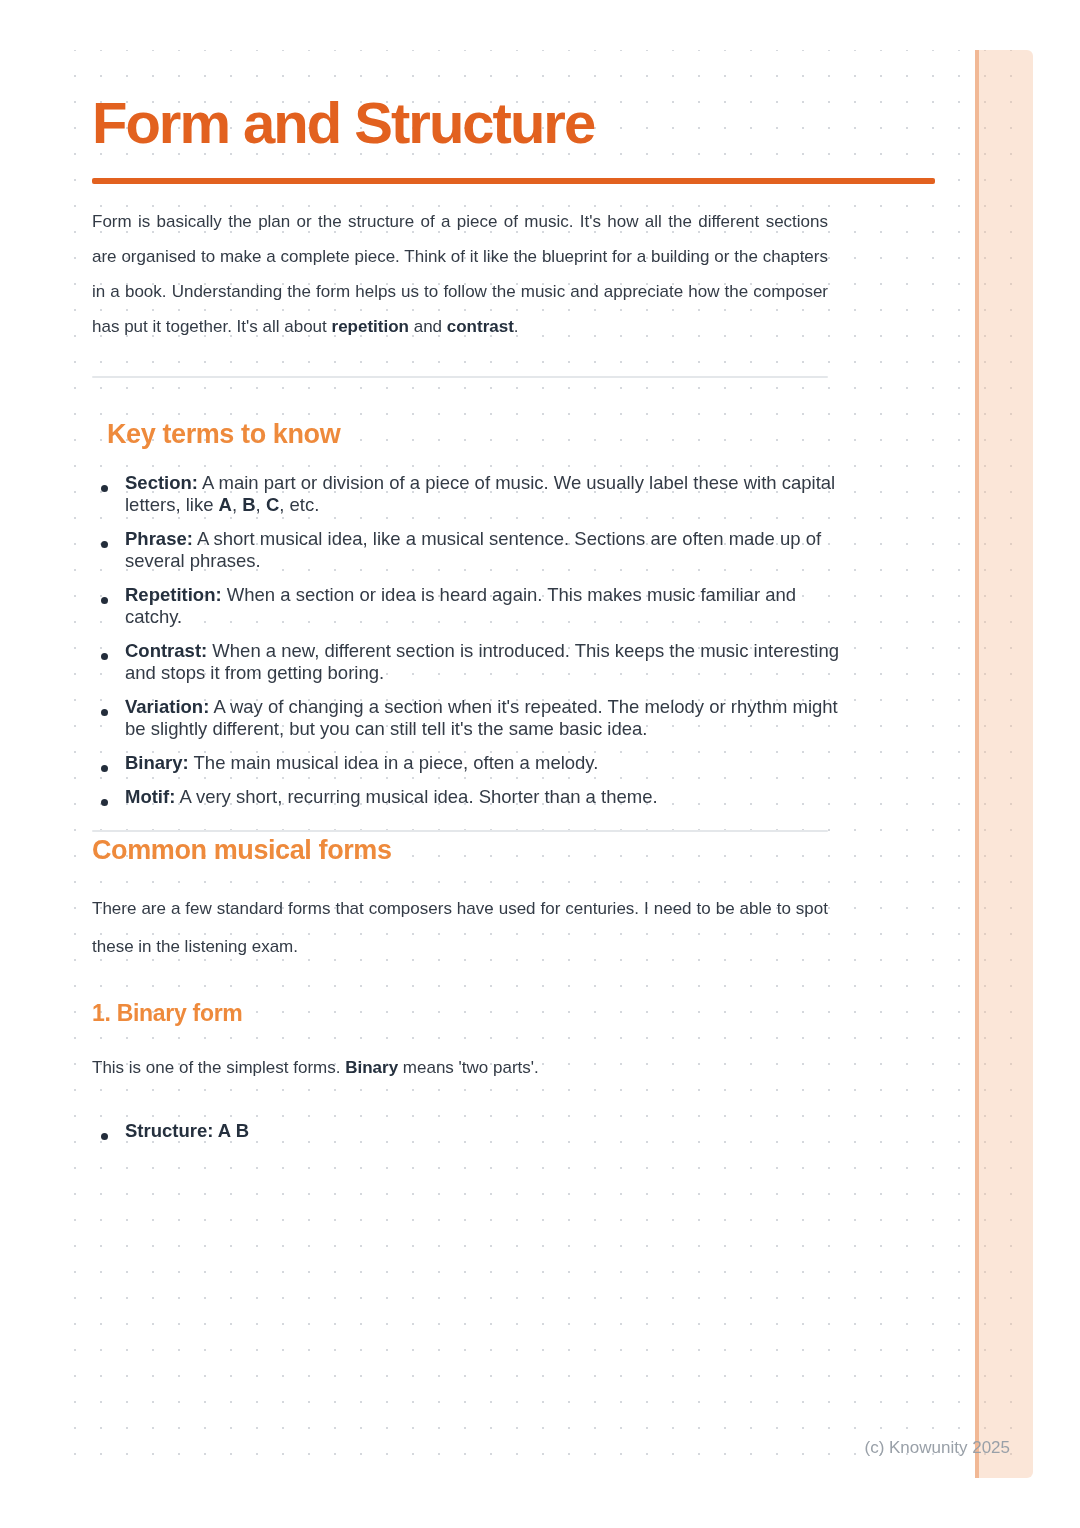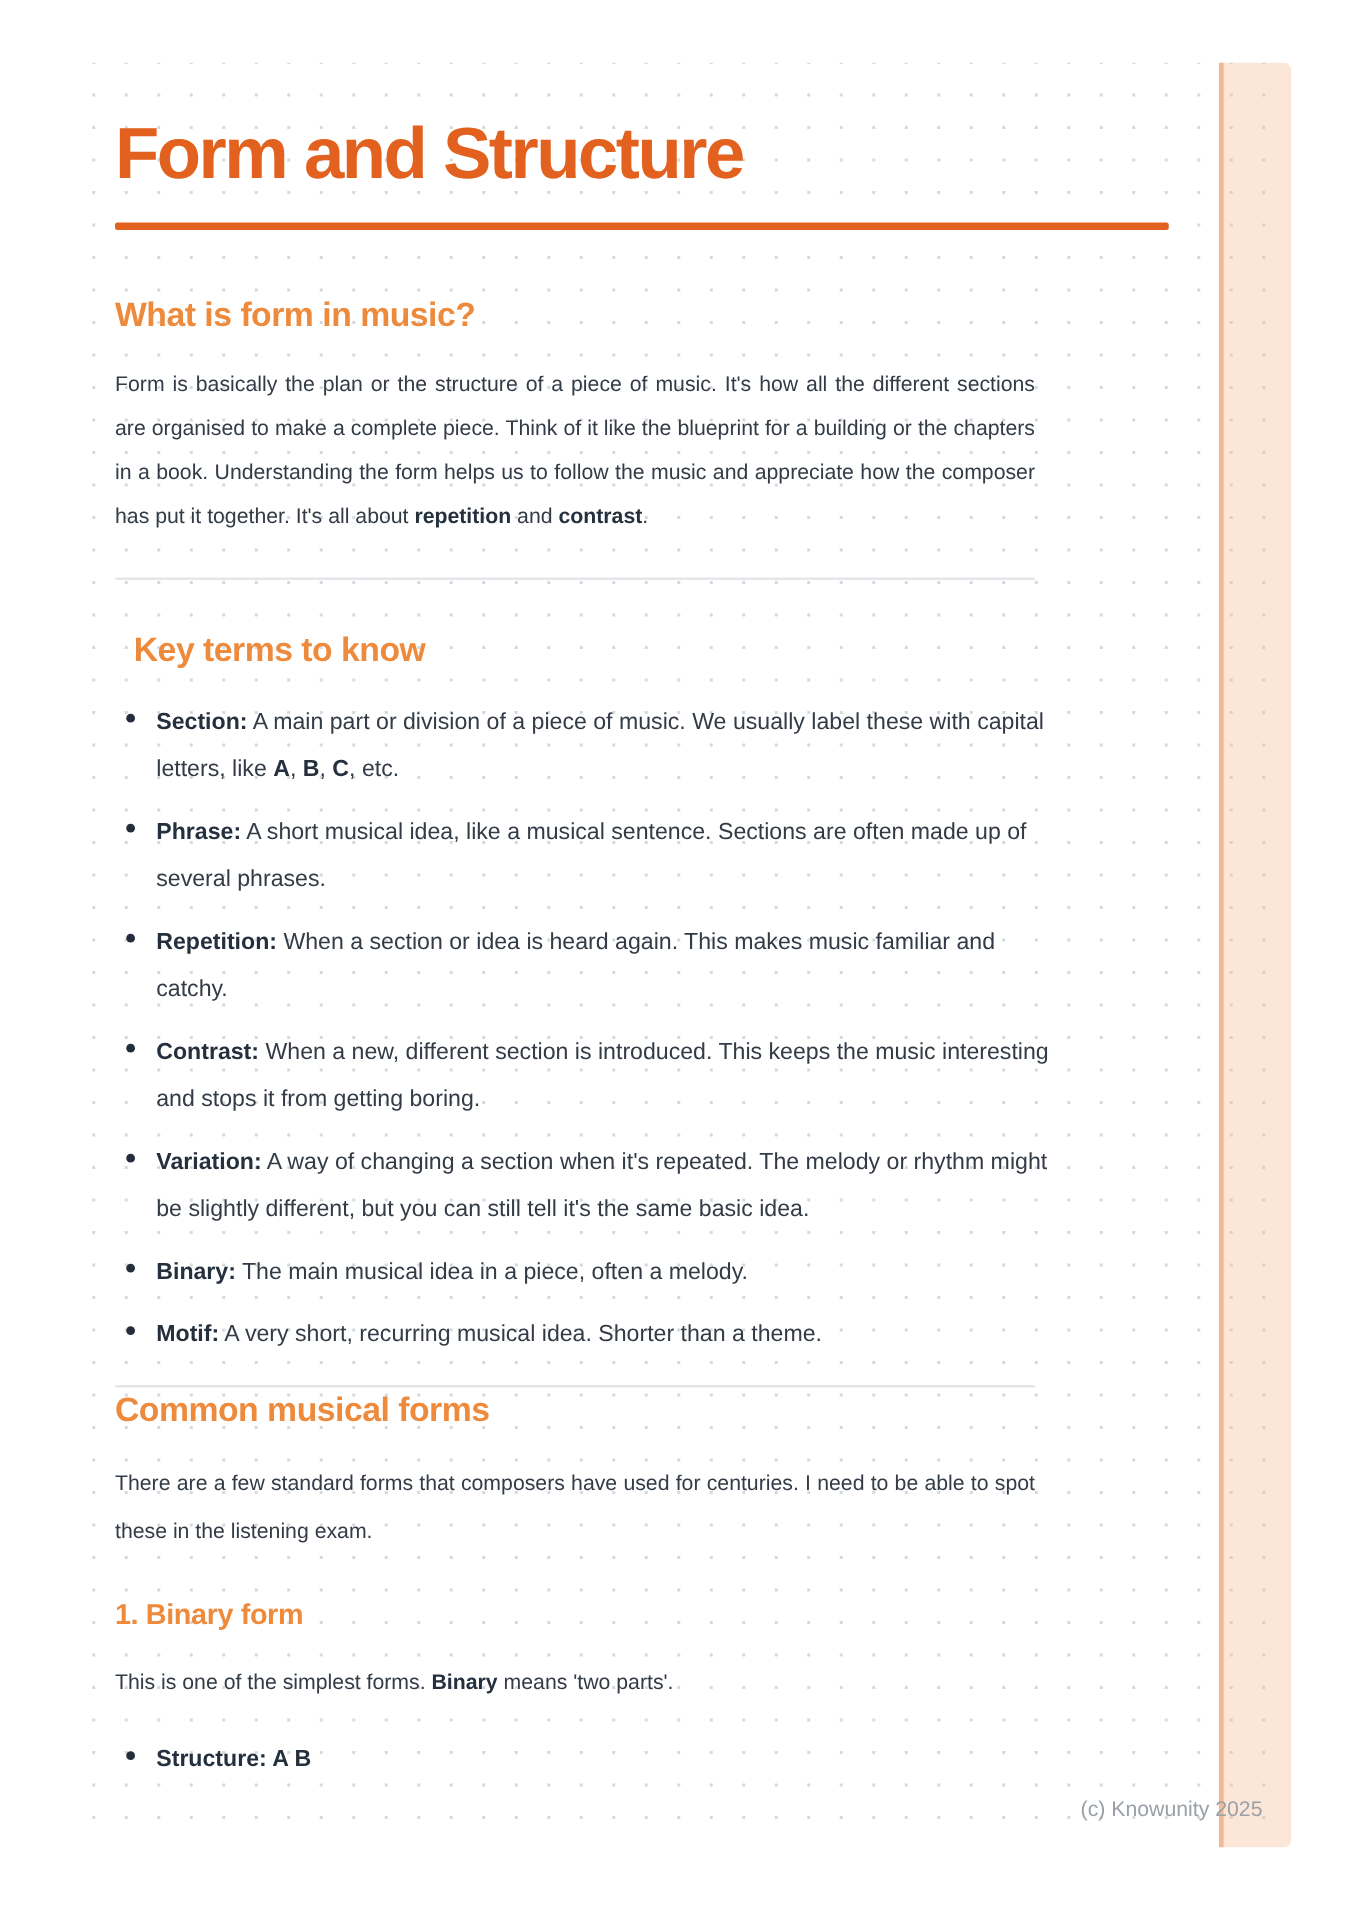--- a/index.html
+++ b/index.html
@@ -55,45 +55,44 @@
   .divider{
     height:2px;width:736px;background:#e4e7ea;border-radius:1px;
   }
   .divider-1{margin-top:32px;}
   .divider-2{margin-top:22px;}
   .term-list{
     list-style:none;margin-top:20px;width:750px;
   }
   .term-list li{
     position:relative;padding-left:33px;
-    font-size:18.5px;line-height:38px;color:#333b46;
+    font-size:18.5px;line-height:22px;color:#333b46;
     margin-bottom:12px;
   }
   .term-list li::before{
     content:"";position:absolute;left:9px;top:13px;
     width:7px;height:7px;border-radius:50%;background:#232d3b;
   }
-  .binary-list{margin-top:26px;}
+  .binary-list{margin-top:36px;}
   strong{font-weight:700;color:#25303e;}
   .watermark{
     position:absolute;top:1438px;right:70px;
     font-size:17px;line-height:20px;color:#99a0a8;z-index:5;text-align:center;
   }
 </style>
 </head>
 <body>
 
 <div class="sheet">
   <div class="accent-strip"></div>
 
   <div class="content">
     <h1 class="doc-title">Form and Structure</h1>
     <div class="title-rule"></div>
 
-    <h2 class="h2 h2-intro">What is form in music?</h2>
     <p class="para">Form is basically the plan or the structure of a piece of music. It's how all the different sections are organised to make a complete piece. Think of it like the blueprint for a building or the chapters in a book. Understanding the form helps us to follow the music and appreciate how the composer has put it together. It's all about <strong>repetition</strong> and <strong>contrast</strong>.</p>
 
     <div class="divider divider-1"></div>
 
     <h2 class="h2 h2-keyterms">Key terms to know</h2>
     <ul class="term-list">
       <li><strong>Section:</strong> A main part or division of a piece of music. We usually label these with capital letters, like <strong>A</strong>, <strong>B</strong>, <strong>C</strong>, etc.</li>
       <li><strong>Phrase:</strong> A short musical idea, like a musical sentence. Sections are often made up of several phrases.</li>
       <li><strong>Repetition:</strong> When a section or idea is heard again. This makes music familiar and catchy.</li>
       <li><strong>Contrast:</strong> When a new, different section is introduced. This keeps the music interesting and stops it from getting boring.</li>

